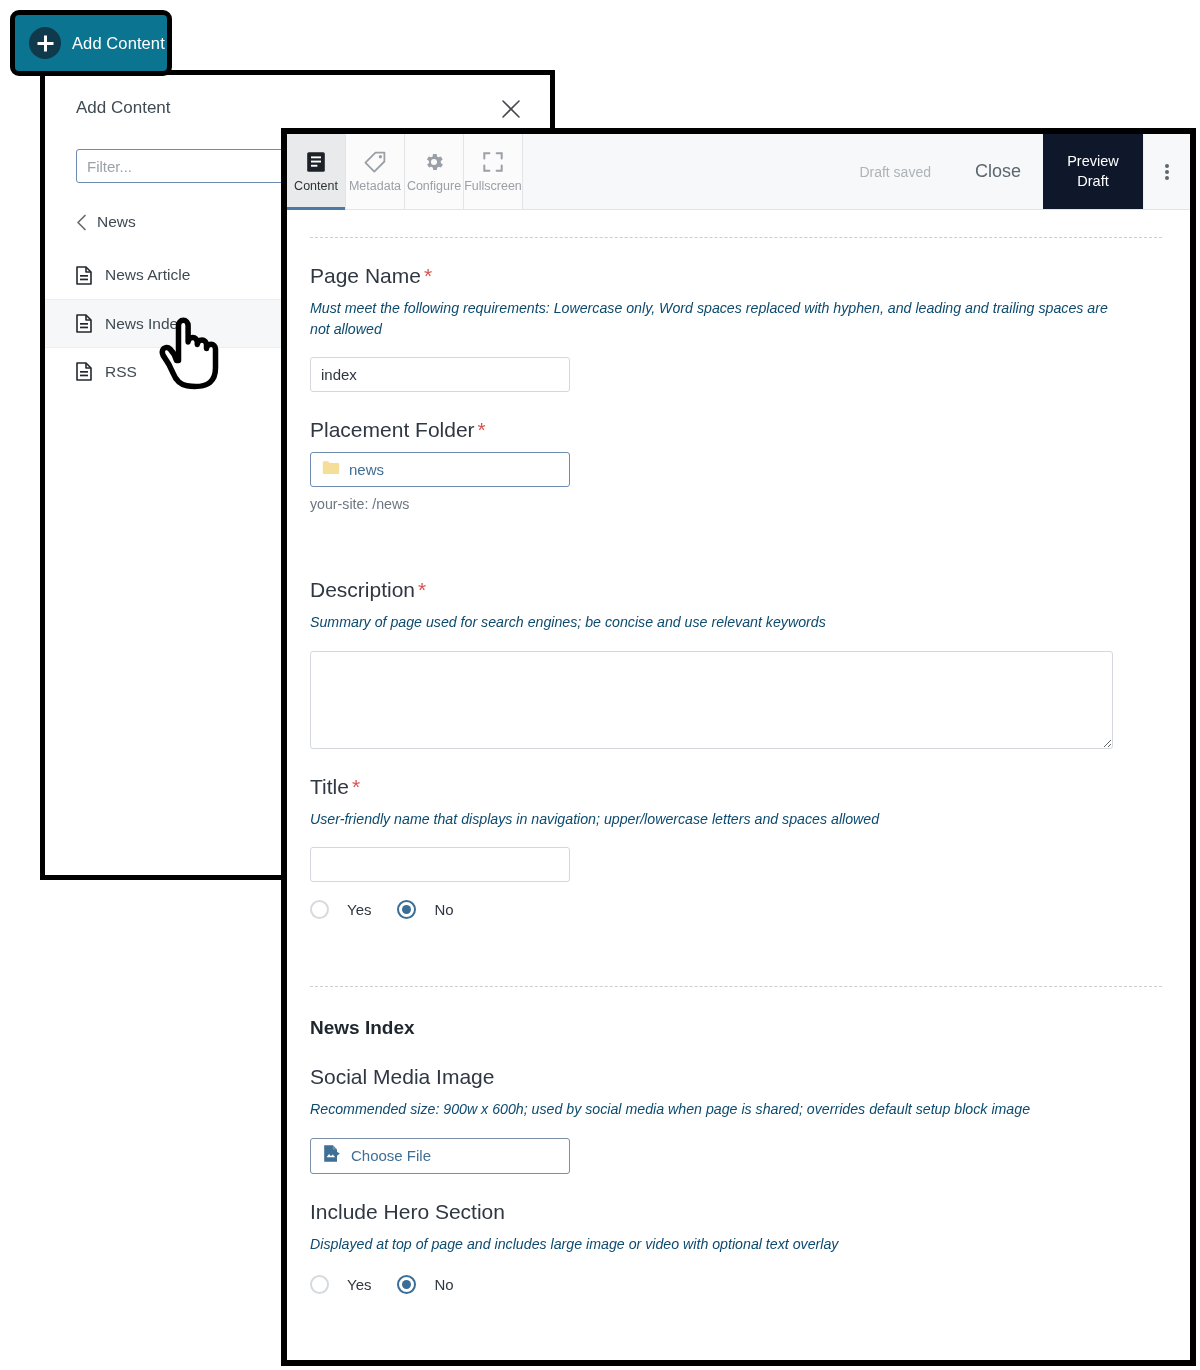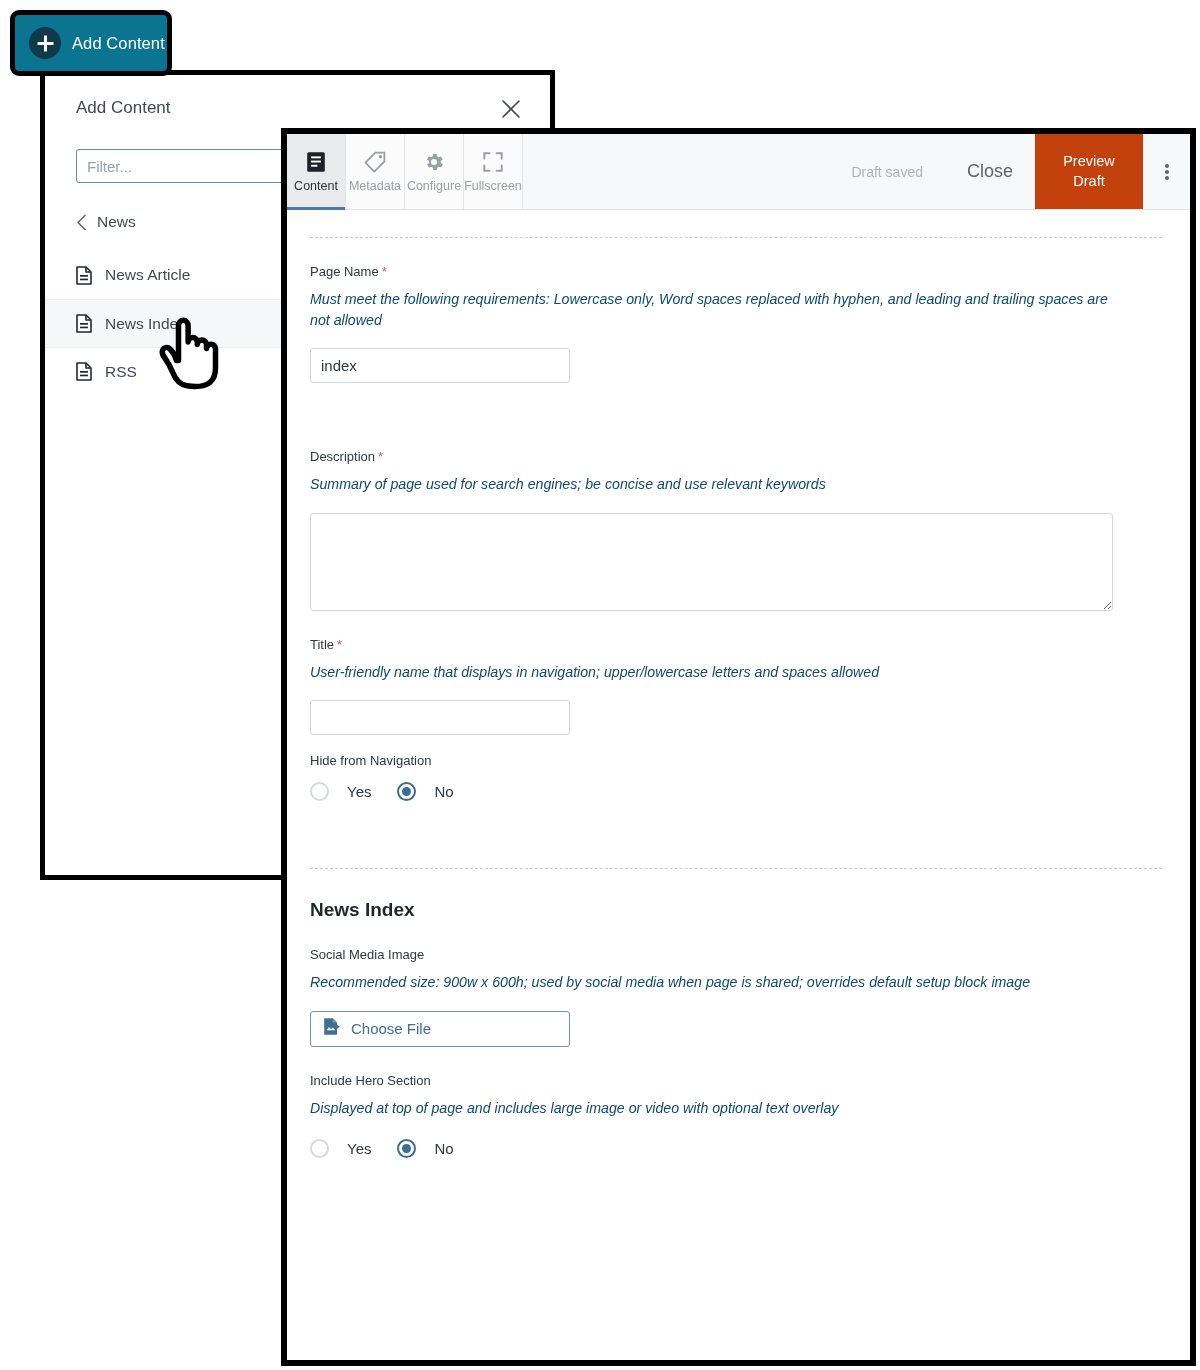--- a/index.html
+++ b/index.html
@@ -118,36 +118,36 @@
   .tab.active .tab-ico { color: #1c2227; }
   .tab.active::after {
     content: ""; position: absolute; left: 0; right: 0; bottom: -1px;
     height: 3px; background: #4a7aa5;
   }
   .toolbar-spacer { flex: 1 1 auto; background: #f7f8f9; }
   .toolbar-right { display: flex; align-items: stretch; background:#f7f8f9; }
   .draft-saved { display:flex; align-items:center; padding: 0 22px; font-size: 14px; color: #adb3b8; }
   .close-btn { display:flex; align-items:center; padding: 0 22px; font-size: 18px; color: #5c666e; cursor:pointer; }
   .preview-btn {
-    width: 108px; background: #c2410c; color: #fff;
+    width: 100px; background: #0f172a; color: #fff;
     display:flex; align-items:center; justify-content:center; text-align:center;
     font-size: 14.5px; line-height: 1.32; cursor: pointer; padding: 0 21px;
   }
   .kebab-btn {
     width: 47px; display:flex; align-items:center; justify-content:center;
     cursor: pointer; background:#f7f8f9; border-left: 1px solid #eceef0;
   }
   .kebab-dot { width:4px; height:4px; border-radius:50%; background:#5c666e; margin:2px 0; }
 
   
   .form-body { padding: 0 28px 0 23px; }
   .divider { border-top: 1px dashed #c9ced3; margin: 27px 0 0 0; height:0; }
 
   .field-block { margin-top: 26px; }
-  .field-label { font-size: 13px; color: #2f3742; }
+  .field-label { font-size: 21px; color: #2f3742; }
   .req { color: #d9534f; margin-left: 3px; }
   .field-help {
     font-size: 14.2px; color: #0c4a6e; font-style: italic;
     margin-top: 10px; line-height: 1.45; max-width: 815px;
   }
   .text-input {
     margin-top: 18px; display:block;
     width: 260px; height: 35px;
     border: 1px solid #d4d8dc; border-radius: 3px;
     padding: 0 10px; font-size: 15px; color: #2f3742;
@@ -347,41 +347,54 @@
         <div class="divider"></div>
 
         <div class="field-block">
           <div class="field-label">
             <span>Page Name</span><span class="req">*</span>
           </div>
           <div class="field-help">Must meet the following requirements: Lowercase only, Word spaces replaced with hyphen, and leading and trailing spaces are not allowed</div>
           <input class="text-input" type="text" value="index" style="">
         </div>
 
+        <div class="field-block">
+          <div class="field-label">
+            <span>Placement Folder</span><span class="req">*</span>
+          </div>
+          <div class="folder-input">
+            <span>
+              <svg width="18" height="15" viewBox="0 0 18 15">
+                <path d="M0.8 2.2a1 1 0 011-1h4.3l1.5 1.8h8.6a1 1 0 011 1v9.1a1 1 0 01-1 1H1.8a1 1 0 01-1-1z" fill="#f5dd9a"></path>
+              </svg>
+            </span>
+            <span class="folder-name">news</span>
+          </div>
+          <div class="path-hint">your-site: /news</div>
+        </div>
 
         <div class="spacer-40"></div>
 
         <div class="field-block">
           <div class="field-label">
             <span>Description</span><span class="req">*</span>
           </div>
           <div class="field-help">Summary of page used for search engines; be concise and use relevant keywords</div>
           <textarea class="desc-area" style=""></textarea>
         </div>
 
         <div class="field-block">
           <div class="field-label">
             <span>Title</span><span class="req">*</span>
           </div>
           <div class="field-help">User-friendly name that displays in navigation; upper/lowercase letters and spaces allowed</div>
           <input class="text-input" type="text" value="" style="">
         </div>
 
         <div class="field-block" style="margin-top:18px;">
-          <div class="field-label">Hide from Navigation</div>
           <div class="radio-group">
             <div class="radio-opt">
               <span class="radio-circle"></span>
               <span class="radio-label">Yes</span>
             </div>
             <div class="radio-opt checked">
               <span class="radio-circle"></span>
               <span class="radio-label">No</span>
             </div>
           </div>

